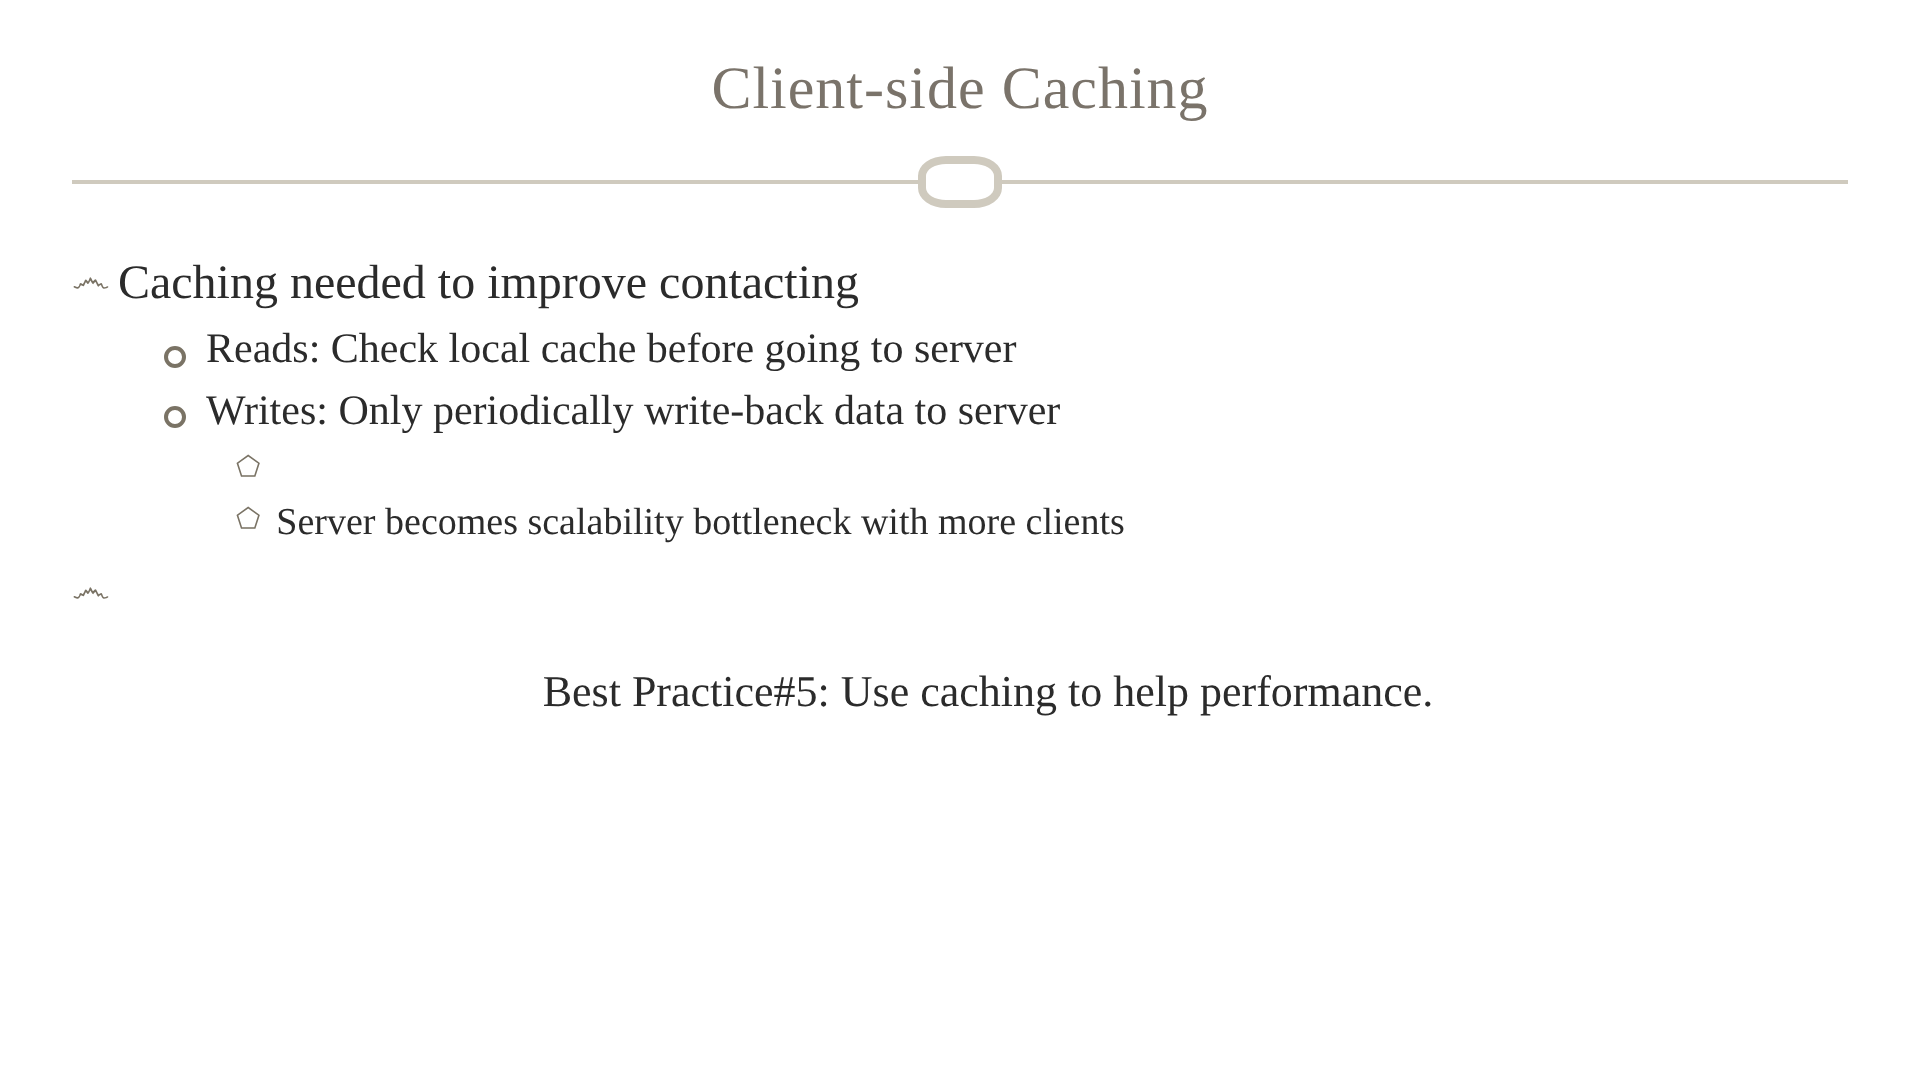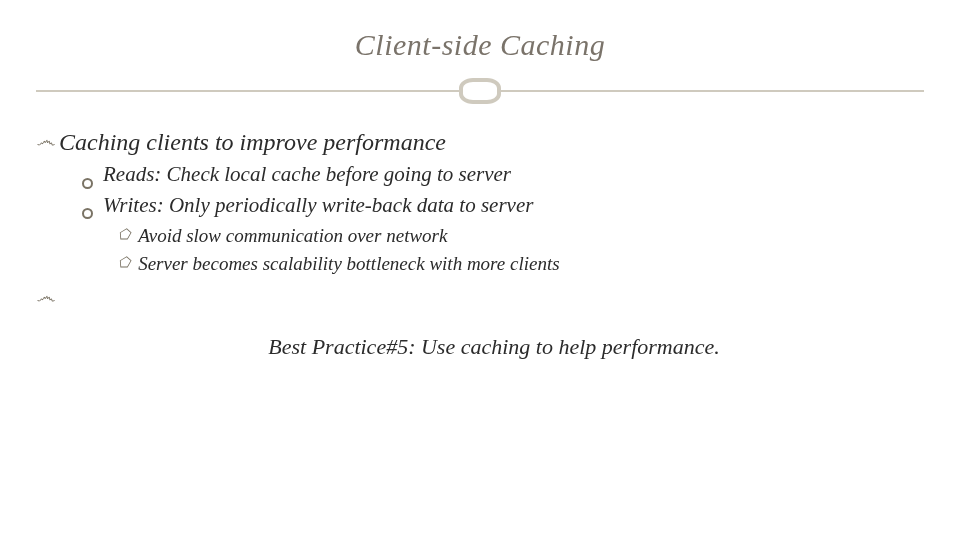--- a/index.html
+++ b/index.html
@@ -1,15 +1,15 @@
 <!DOCTYPE html>
 <html><head>
 <meta charset="utf-8">
 <style>
-  * { margin: 0; padding: 0; box-sizing: border-box; font-style: italic; }
+  * { margin: 0; padding: 0; box-sizing: border-box; }
   html, body { width: 960px; height: 540px; background: #fff; font-family: Georgia, "Times New Roman", serif; color: #2b2b2b; }
   .slide {
     position: relative;
     width: 960px;
     height: 540px;
     padding: 28px 36px 0 36px;
   }
   .title {
     text-align: center;
     font-size: 30px;
@@ -41,21 +41,21 @@
   }
   .content { font-size: 22px; line-height: 1.35; }
 
   
   .lvl1 { display: flex; align-items: flex-start; margin: 4px 0 2px 0; }
   .lvl1 .bullet1 { color: #7a7365; margin-right: 4px; font-size: 20px; line-height: 28px; }
   .lvl1 .text { font-size: 24px; }
 
   
   .lvl2-wrap { margin-left: 46px; }
-  .lvl2 { display: flex; align-items: flex-end; margin: 2px 0; }
+  .lvl2 { display: flex; align-items: center; margin: 2px 0; }
   .lvl2 .bullet2 {
     width: 11px; height: 11px;
     border: 2px solid #7a7365;
     border-radius: 50%;
     margin: 7px 10px 0 0;
     flex: none;
   }
   .lvl2 .text { font-size: 21px; }
 
   
@@ -74,37 +74,36 @@
 
   <div class="rule-wrap">
     <div class="rule"></div>
     <div class="ring"></div>
   </div>
 
   <div class="content">
 
     <div class="lvl1">
       <span class="bullet1">෴</span>
-      <span class="text">Caching clients to improve performance</span>
+      <span class="text">Caching needed to improve contacting</span>
     </div>
 
     <div class="lvl2-wrap">
       <div class="lvl2">
         <span class="bullet2"></span>
         <span class="text">Reads: Check local cache before going to server</span>
       </div>
       <div class="lvl2">
         <span class="bullet2"></span>
         <span class="text">Writes: Only periodically write-back data to server</span>
       </div>
 
       <div class="lvl3-wrap">
         <div class="lvl3">
           <span class="bullet3">⬠</span>
-          <span class="text">Avoid slow communication over network</span>
         </div>
         <div class="lvl3">
           <span class="bullet3">⬠</span>
           <span class="text">Server becomes scalability bottleneck with more clients</span>
         </div>
       </div>
     </div>
 
     <div class="lvl1">
       <span class="bullet1">෴</span>

